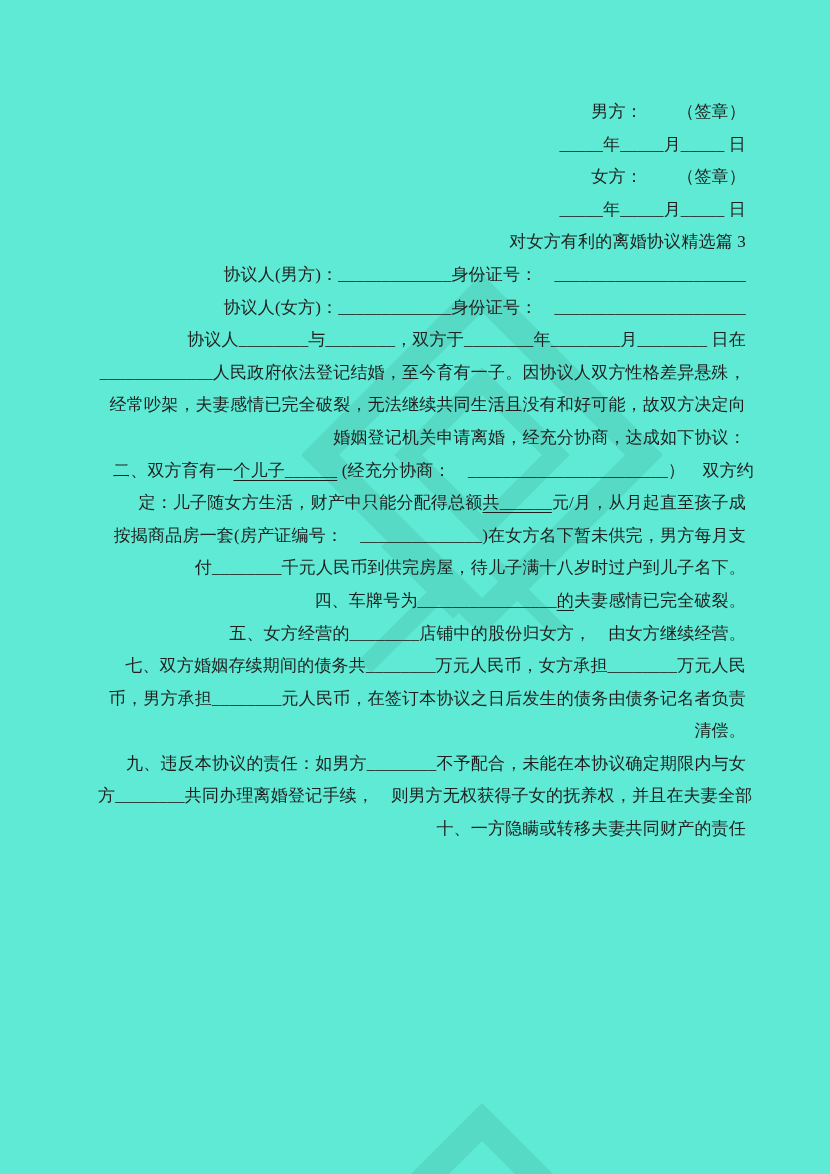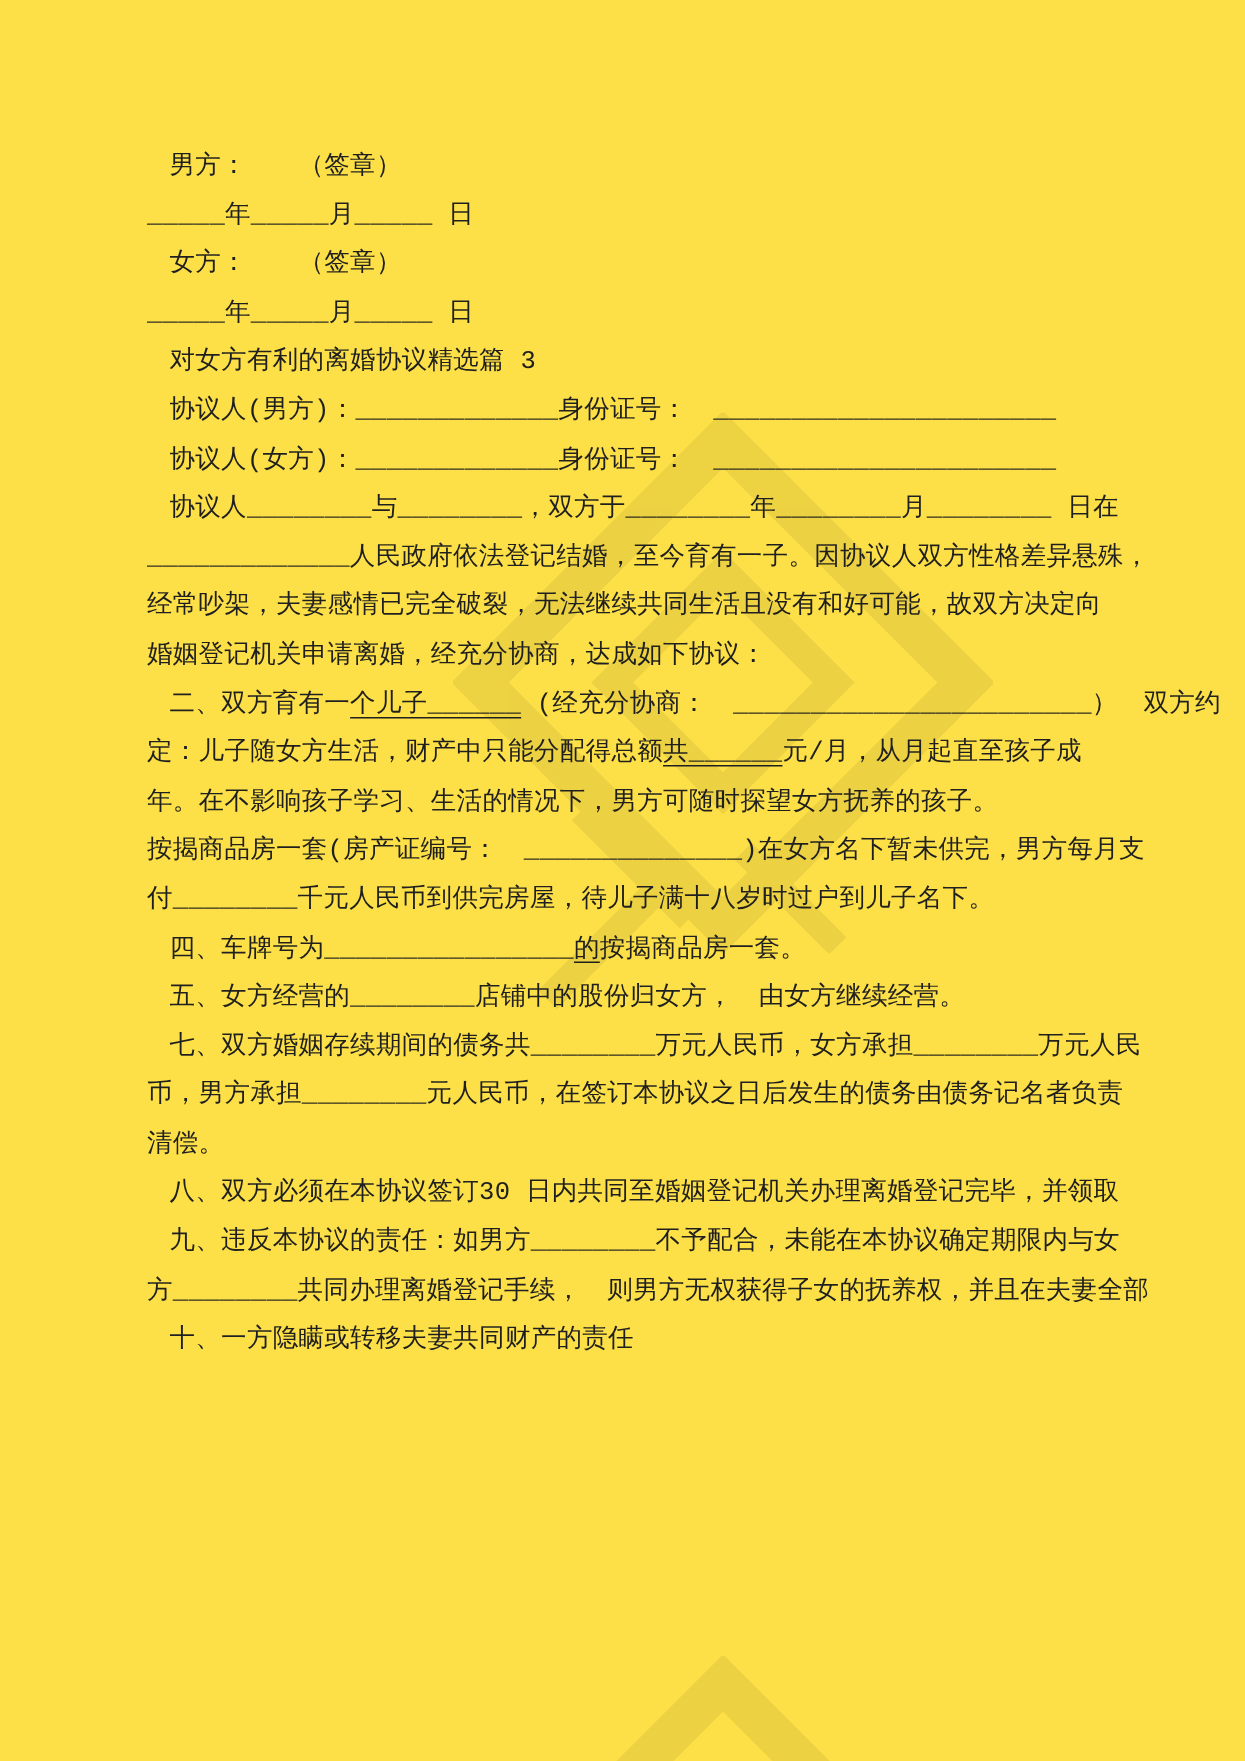--- a/index.html
+++ b/index.html
@@ -1,22 +1,23 @@
 <!DOCTYPE html>
 <html><head>
 <meta charset="utf-8">
 <style>
   html,body{margin:0;padding:0;background:#ffffff;}
   .page{
     position:relative;
     width:830px;
     height:1174px;
-    background:#fde047;
+    background:#5eead4;
     overflow:hidden;
-    font-family:Liberation Mono, monospace;
+    font-family:Liberation Serif, serif;
+    text-align:right;
   }
   .content{
     position:absolute;
     left:98px;
     top:96px;
     width:648px;
   }
   .line{
     height:32.6px;
     line-height:32.6px;
@@ -70,27 +71,25 @@
       <div class="line"><span>_____年_____月_____ 日</span></div>
       <div class="line indent"><span>对女方有利的离婚协议精选篇 3</span></div>
       <div class="line indent"><span>协议人(男方)：_____________身份证号：　______________________</span></div>
       <div class="line indent"><span>协议人(女方)：_____________身份证号：　______________________</span></div>
       <div class="line indent"><span>协议人________与________，双方于________年________月________ 日在</span></div>
       <div class="line"><span>_____________人民政府依法登记结婚，至今育有一子。因协议人双方性格差异悬殊，</span></div>
       <div class="line"><span>经常吵架，夫妻感情已完全破裂，无法继续共同生活且没有和好可能，故双方决定向</span></div>
       <div class="line"><span>婚姻登记机关申请离婚，经充分协商，达成如下协议：</span></div>
       <div class="line indent"><span>二、双方育有一</span><span class="u">个儿子______</span><span> (经充分协商：　</span><span>_______________________</span><span>）　双方约</span></div>
       <div class="line"><span>定：儿子随女方生活，财产中只能分配得总额</span><span class="u">共______</span><span>元/月，从月起直至孩子成</span></div>
-      <div class="line"><span>年。在不影响孩子学习、生活的情况下，男方可随时探望女方抚养的孩子。</span></div>
       <div class="line"><span>按揭商品房一套(房产证编号：　______________)在女方名下暂未供完，男方每月支</span></div>
       <div class="line"><span>付________千元人民币到供完房屋，待儿子满十八岁时过户到儿子名下。</span></div>
-      <div class="line indent"><span>四、车牌号为</span><span>________________</span><span class="u">的</span><span>按揭商品房一套。</span></div>
+      <div class="line indent"><span>四、车牌号为</span><span>________________</span><span class="u">的</span><span>夫妻感情已完全破裂。</span></div>
       <div class="line indent"><span>五、女方经营的________店铺中的股份归女方，　由女方继续经营。</span></div>
       <div class="line indent"><span>七、双方婚姻存续期间的债务共________万元人民币，女方承担________万元人民</span></div>
       <div class="line"><span>币，男方承担________元人民币，在签订本协议之日后发生的债务由债务记名者负责</span></div>
       <div class="line"><span>清偿。</span></div>
-      <div class="line indent"><span>八、双方必须在本协议签订30 日内共同至婚姻登记机关办理离婚登记完毕，并领取</span></div>
       <div class="line indent"><span>九、违反本协议的责任：如男方________不予配合，未能在本协议确定期限内与女</span></div>
       <div class="line"><span>方________共同办理离婚登记手续，　则男方无权获得子女的抚养权，并且在夫妻全部</span></div>
       <div class="line indent"><span>十、一方隐瞒或转移夫妻共同财产的责任</span></div>
     </div>
 
 </div>
 
 </body></html>

